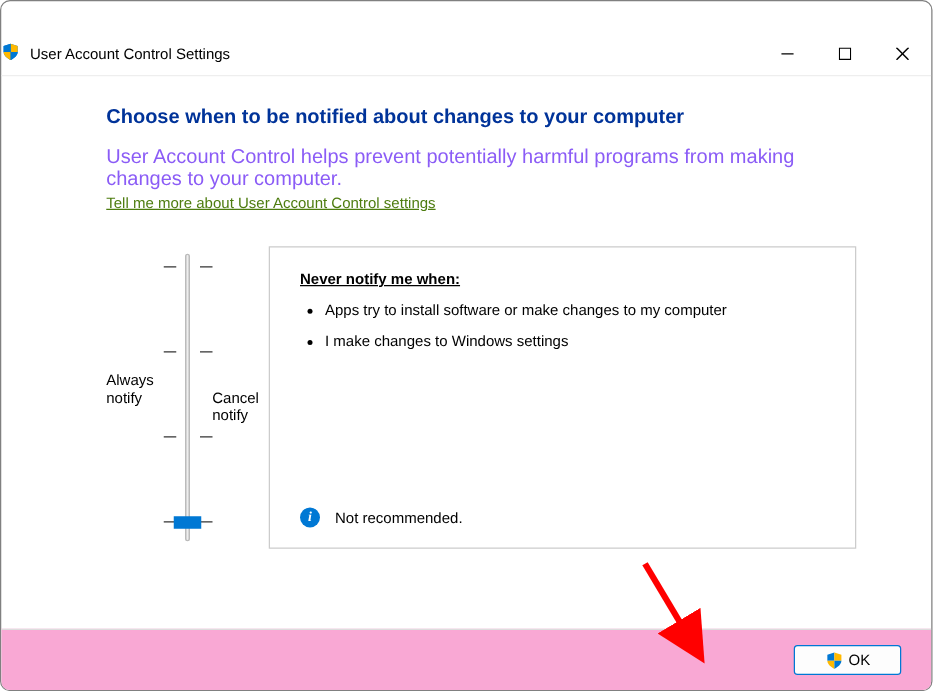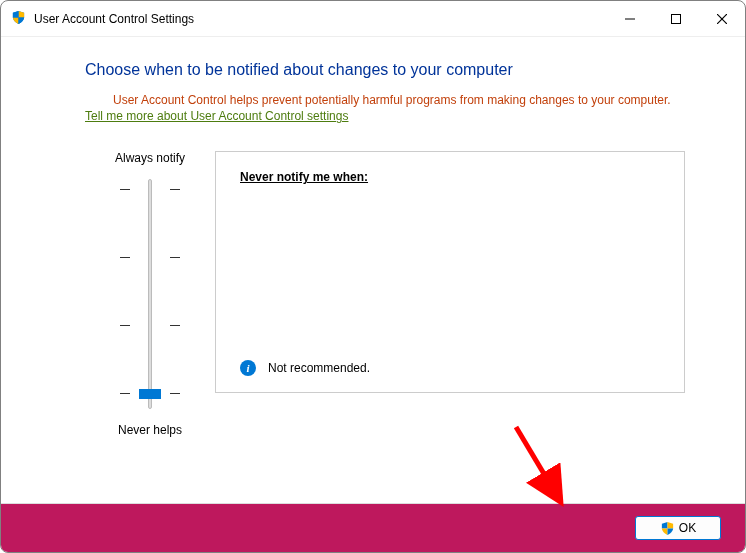--- a/index.html
+++ b/index.html
@@ -13,50 +13,50 @@
     border-radius: 8px;
     display: flex;
     flex-direction: column;
     position: relative;
     overflow: hidden;
   }
   .titlebar {
     height: 36px;
     display: flex;
     align-items: center;
-    padding-left: 10px;
     border-bottom: 1px solid #eee;
+    margin-top: 24px;
   }
   .titlebar .shield { margin-right: 8px; }
   .titlebar .title { font-size: 12px; flex: 1; }
   .winbtn {
     width: 46px; height: 36px;
     display: flex; align-items: center; justify-content: center;
   }
   .content {
     flex: 1;
     padding: 24px 60px 0 84px;
     position: relative;
   }
   .heading {
     color: #003399;
     font-size: 16px;
-    font-weight: 400;
+    font-weight: 700;
     margin-bottom: 14px;
   }
-  .desc { font-size: 12px; color: #c2410c; margin-bottom: 2px; margin-left: 28px; }
+  .desc { font-size: 16px; color: #8b5cf6; margin-bottom: 2px; }
   .link { color: #4d7c0f; text-decoration: underline; cursor: pointer; font-size: 12px; }
   .main-row {
     display: flex;
     margin-top: 28px;
   }
   .slider-col {
     width: 130px;
     display: flex;
-    flex-direction: column;
+    flex-direction: row;
     align-items: center;
   }
   .slider-label { font-size: 12px; margin-bottom: 14px; }
   .slider-label.bottom { margin-top: 14px; margin-bottom: 0; }
   .slider {
     position: relative;
     width: 60px;
     height: 230px;
     display: flex;
     justify-content: center;
@@ -98,21 +98,21 @@
     display: flex; align-items: center; justify-content: center;
     font-size: 11px; font-weight: bold; font-style: italic;
     font-family: Georgia, serif;
   }
   .footer {
     border-top: 1px solid #ddd;
     padding: 12px 24px;
     display: flex;
     justify-content: flex-end;
     gap: 8px;
-    background: #be185d;
+    background: #f9a8d4;
   }
   .btn {
     min-width: 86px;
     height: 24px;
     border: 1px solid #888;
     border-radius: 3px;
     background: #fdfdfd;
     font-size: 12px;
     display: flex; align-items: center; justify-content: center;
     gap: 4px;
@@ -178,25 +178,29 @@
         <div class="tick" style="top:146px">
             <span class="t"></span>
             <span class="t"></span>
           </div>
         <div class="tick" style="top:214px">
             <span class="t"></span>
             <span class="t"></span>
           </div>
         <div class="thumb" style="top:210px"></div>
       </div>
-      <div class="slider-label bottom">Never helps</div>
+      <div class="slider-label bottom">Cancel notify</div>
     </div>
 
     <div class="info-box">
       <div class="info-title">Never notify me when:</div>
+      <ul class="info-list">
+        <li>Apps try to install software or make changes to my computer</li>
+        <li>I make changes to Windows settings</li>
+      </ul>
       <div class="recommend">
         <span class="info-icon">i</span>
         <span>Not recommended.</span>
       </div>
     </div>
   </div>
 
   <svg class="arrow" style="left:510px; top:385px;" width="60" height="90">
     <defs>
       <marker id="ah" markerWidth="8" markerHeight="8" refX="5" refY="4" orient="auto">

